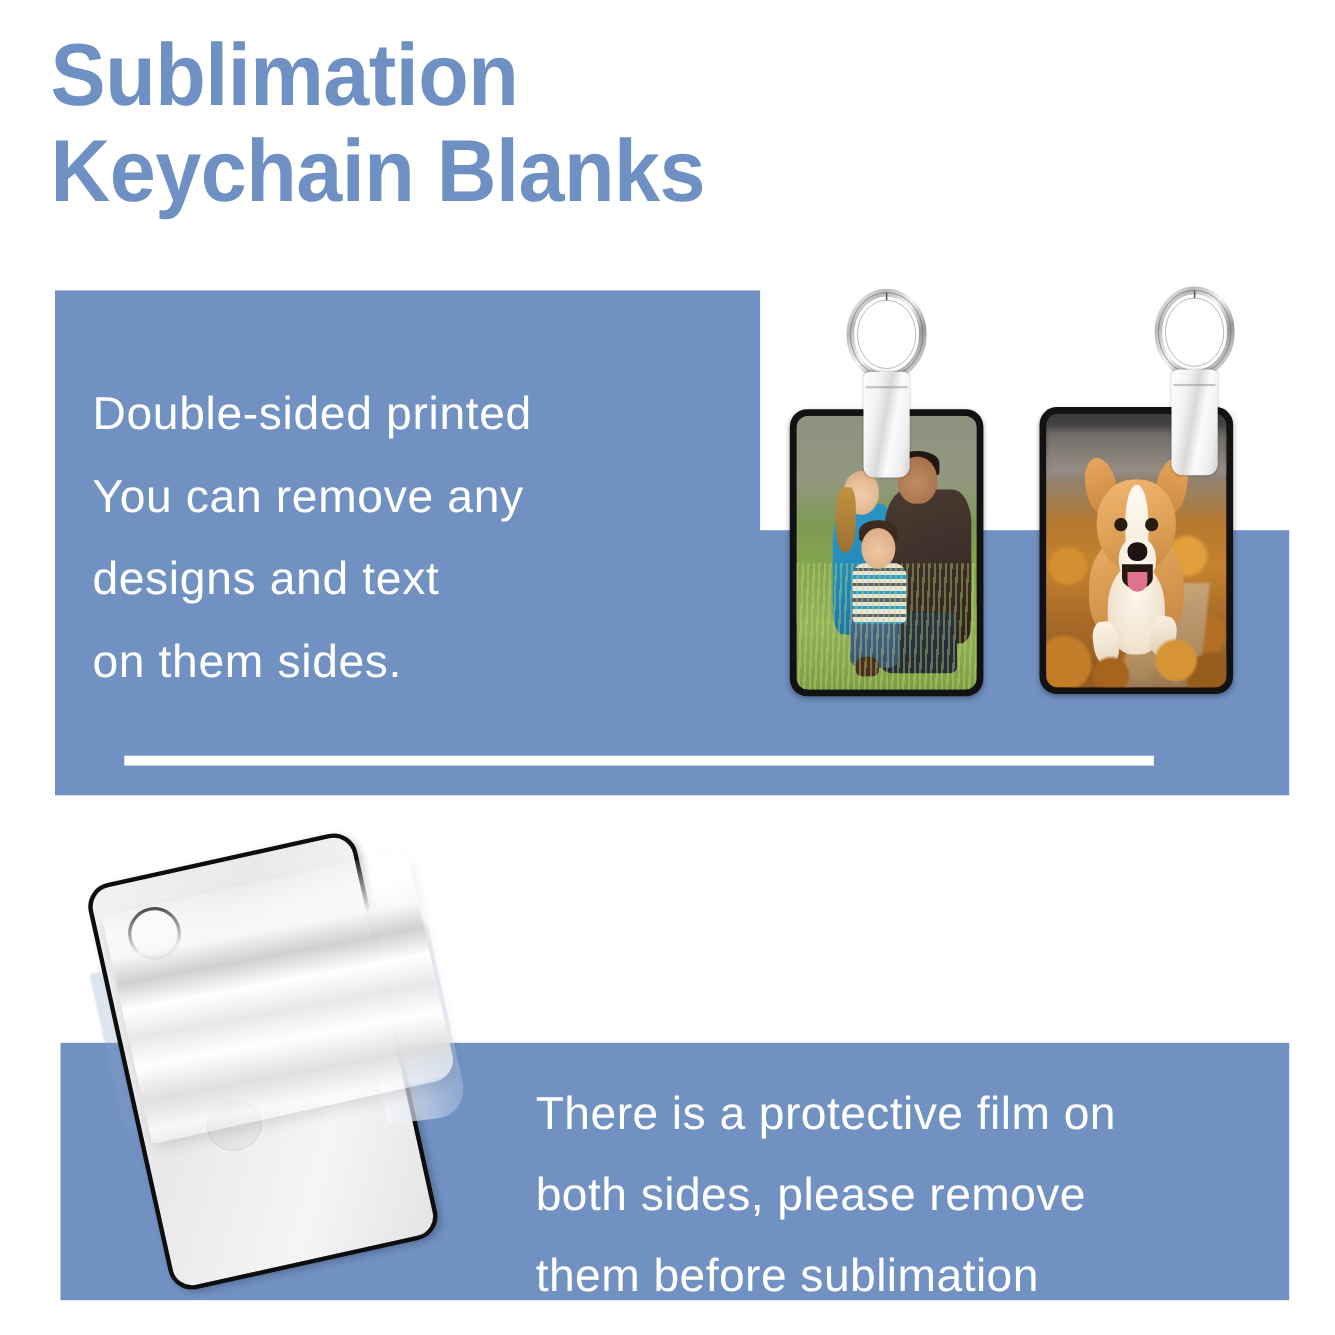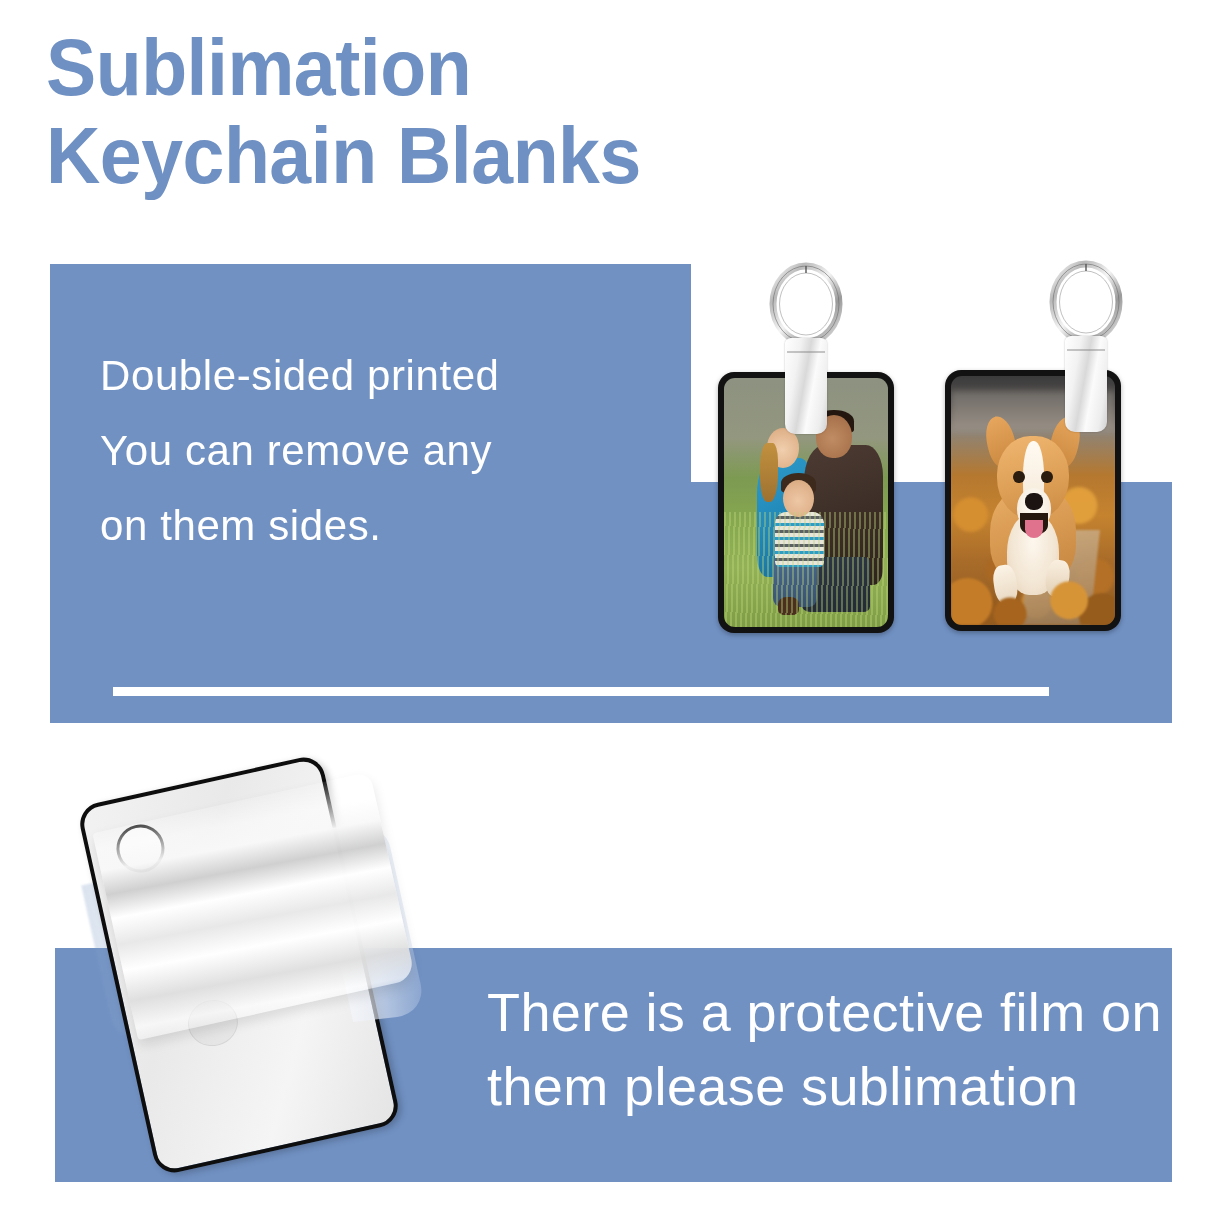--- a/index.html
+++ b/index.html
@@ -62,21 +62,21 @@
     left: 84px;
     top: 338px;
     width: 620px;
     color: #ffffff;
     font-size: 42px;
     line-height: 75px;
     font-weight: normal;
     letter-spacing: 0.6px;
     z-index: 6;
   }
-  .upper-text .tline { white-space: nowrap; margin-left: 16px; }
+  .upper-text .tline { white-space: nowrap; }
 
   .white-rule {
     position: absolute;
     left: 113px;
     top: 687px;
     width: 936px;
     height: 9px;
     background: #ffffff;
     z-index: 6;
   }
@@ -89,21 +89,21 @@
     width: 1117px;
     height: 234px;
     background: #7191c3;
   }
   .lower-text {
     position: absolute;
     left: 487px;
     top: 975px;
     width: 700px;
     color: #ffffff;
-    font-size: 54px;
+    font-size: 42px;
     line-height: 74px;
     letter-spacing: 0.4px;
     z-index: 8;
   }
   .lower-text .tline { white-space: nowrap; }
 
   
   .keychain {
     position: absolute;
     z-index: 5;
@@ -470,20 +470,21 @@
     <div class="title-line">Sublimation</div>
     <div class="title-line">Keychain Blanks</div>
   </div>
 
   <div class="panel-upper-top"></div>
   <div class="panel-upper-bottom"></div>
 
   <div class="upper-text">
     <div class="tline">Double-sided printed</div>
     <div class="tline">You can remove any</div>
+    <div class="tline">designs and text</div>
     <div class="tline">on them sides.</div>
   </div>
 
   <div class="white-rule"></div>
 
   <div class="keychain" style="left:718px; top:262px; width:176px; height:371px;">
     <div class="kc-ring-wrap">
       <svg width="78" height="88" viewBox="0 0 78 88">
         <defs>
           <linearGradient id="ringg1" x1="0" y1="0" x2="1" y2="1">
@@ -577,16 +578,17 @@
     <div class="blank-card">
       <div class="blank-hole"></div>
       <div class="blank-dot"></div>
     </div>
     <div class="film-tail"></div>
     <div class="film"></div>
   </div>
 
   <div class="lower-text">
     <div class="tline">There is a protective film on</div>
-    <div class="tline">them please sublimation</div>
+    <div class="tline">both sides, please remove</div>
+    <div class="tline">them before sublimation</div>
   </div>
 
 </div>
 
 </body></html>

